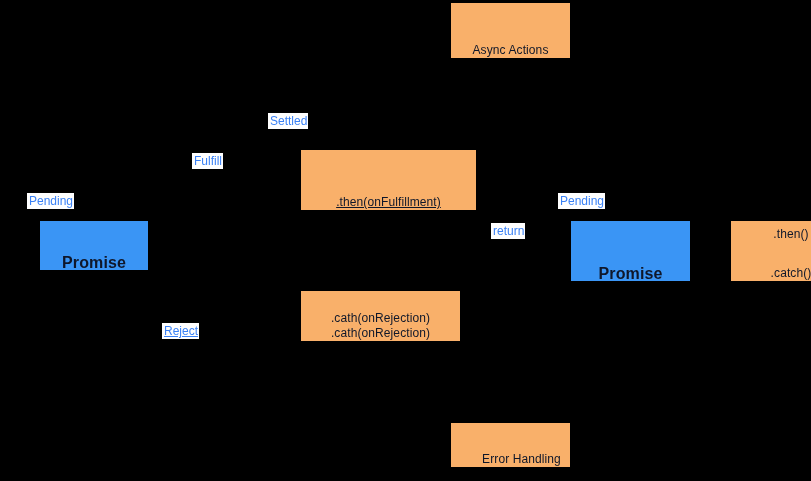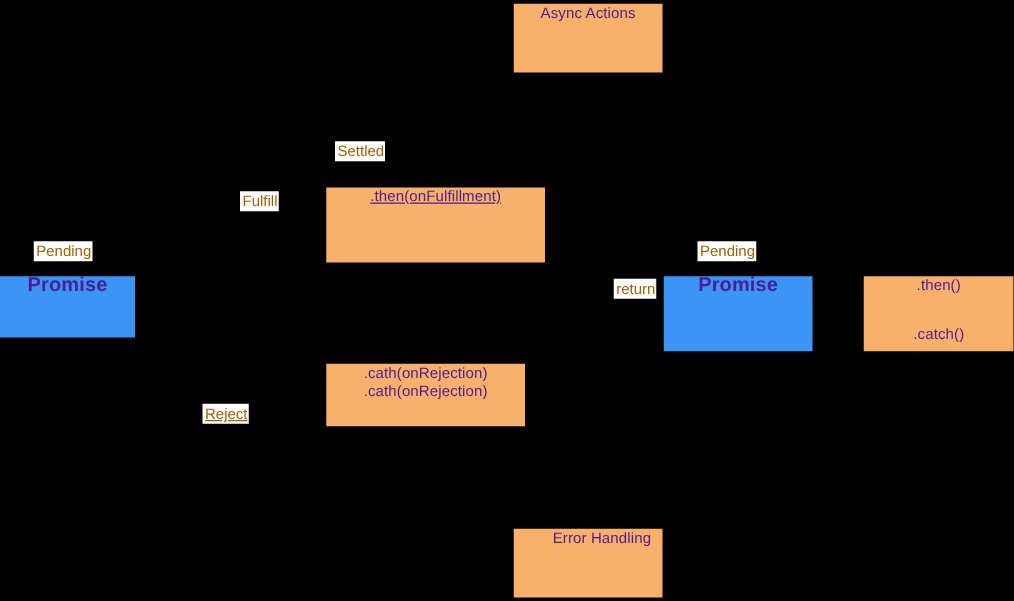--- a/index.html
+++ b/index.html
@@ -16,43 +16,44 @@
     height: 481px;
     background: #000000;
     overflow: hidden;
   }
   .node {
     position: absolute;
     box-sizing: border-box;
     display: flex;
     flex-direction: column;
     align-items: center;
-    justify-content: flex-start;
+    justify-content: flex-end;
     text-align: center;
-    color: #4c1d95;
+    color: #0f172a;
     font-size: 12px;
     line-height: 15px;
     letter-spacing: 0.1px;
+    margin-left: 40px;
   }
   .node-orange {
     background: #f9b06a;
   }
   .node-blue {
     background: #3a95f5;
     font-weight: bold;
     font-size: 16px;
   }
   .node-line {
     display: block;
     white-space: pre;
   }
   .edge-label {
     position: absolute;
     background: #ffffff;
-    color: #a16207;
+    color: #3b82f6;
     font-size: 12px;
     line-height: 14px;
     padding: 1px 1px 1px 2px;
     white-space: nowrap;
     box-sizing: border-box;
   }
   .connector {
     position: absolute;
     background: #000000;
   }
@@ -96,21 +97,21 @@
 
   <div class="node node-blue" style="left:531px; top:221px; width:119px; height:60px;">
     <span class="node-line">Promise</span>
   </div>
 
   <div class="node node-orange" style="left:691px; top:221px; width:120px; height:60px;gap:24px;">
     <span class="node-line">.then()</span>
     <span class="node-line">.catch()</span>
   </div>
 
-  <div class="node node-orange" style="left:411px; top:423px; width:119px; height:55px;padding-left:22px;">
+  <div class="node node-orange" style="left:411px; top:423px; width:119px; height:44px;padding-left:22px;">
     <span class="node-line">Error Handling</span>
   </div>
 
   <div class="edge-label" style="left:268px; top:113px;">Settled</div>
   <div class="edge-label" style="left:192px; top:153px;">Fulfill</div>
   <div class="edge-label" style="left:27px; top:193px;">Pending</div>
   <div class="edge-label" style="left:558px; top:193px;">Pending</div>
   <div class="edge-label" style="left:491px; top:223px;">return</div>
   <div class="edge-label" style="left:162px; top:323px;text-decoration:underline;">Reject</div>
 

